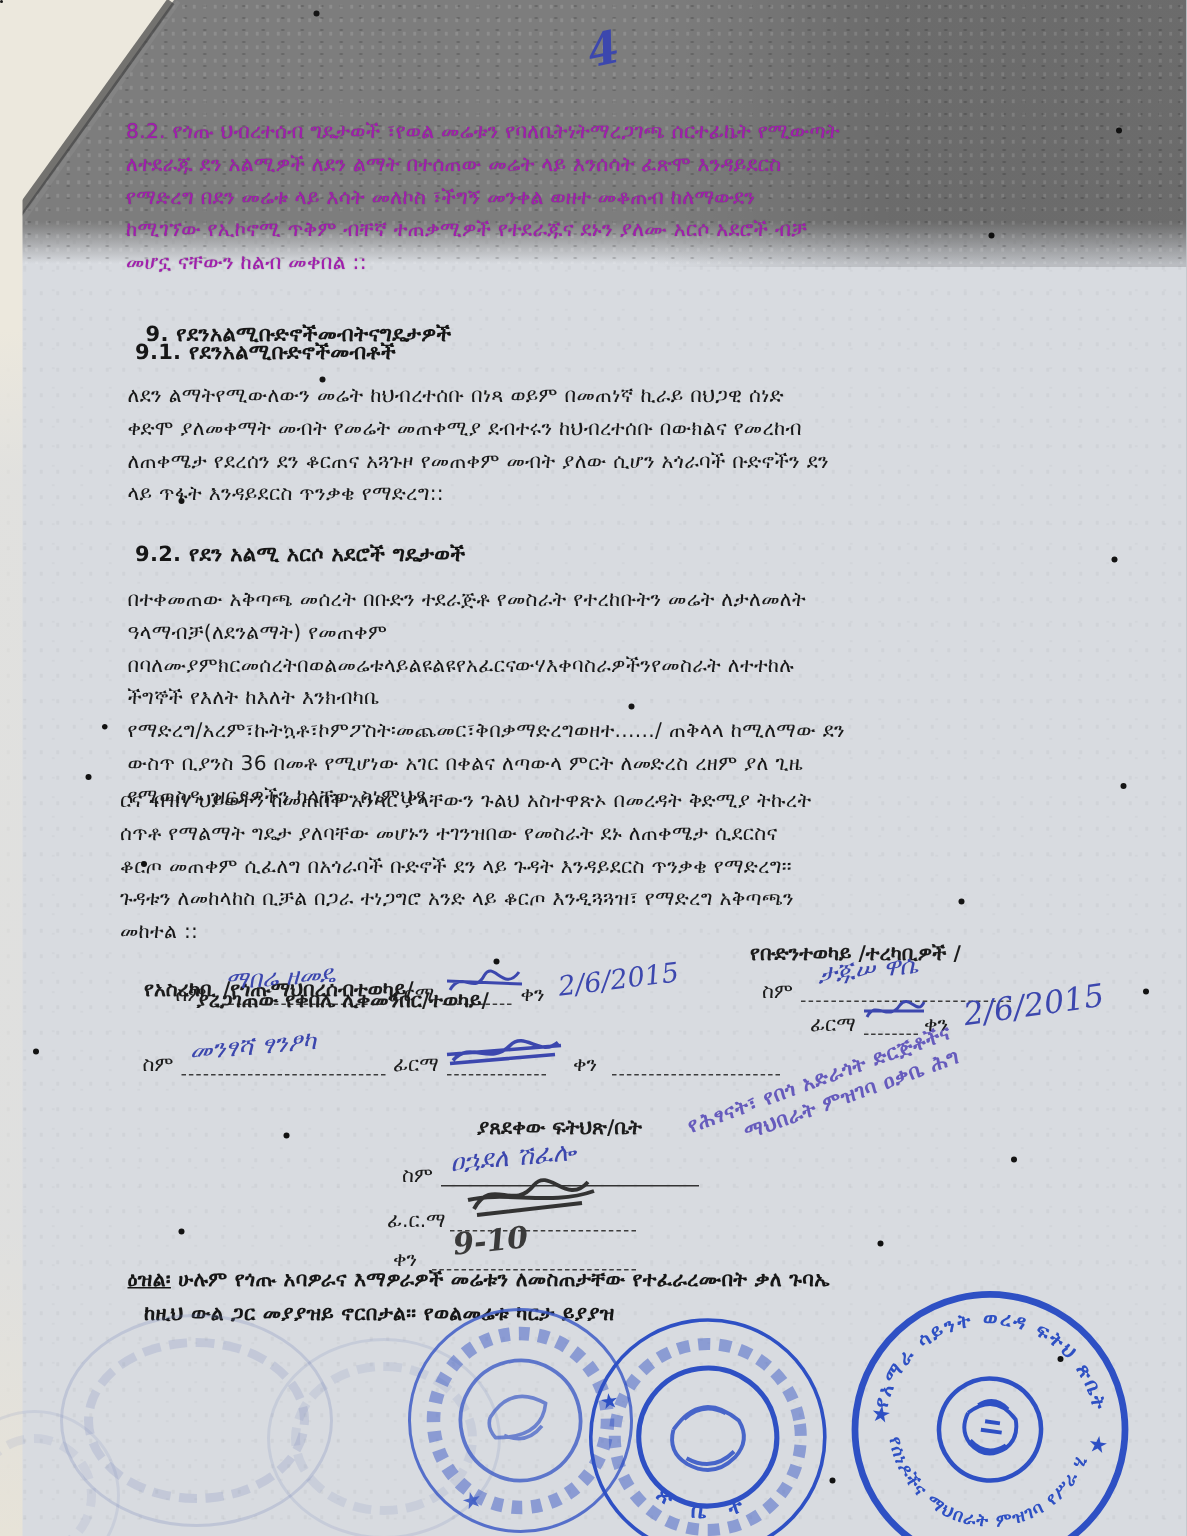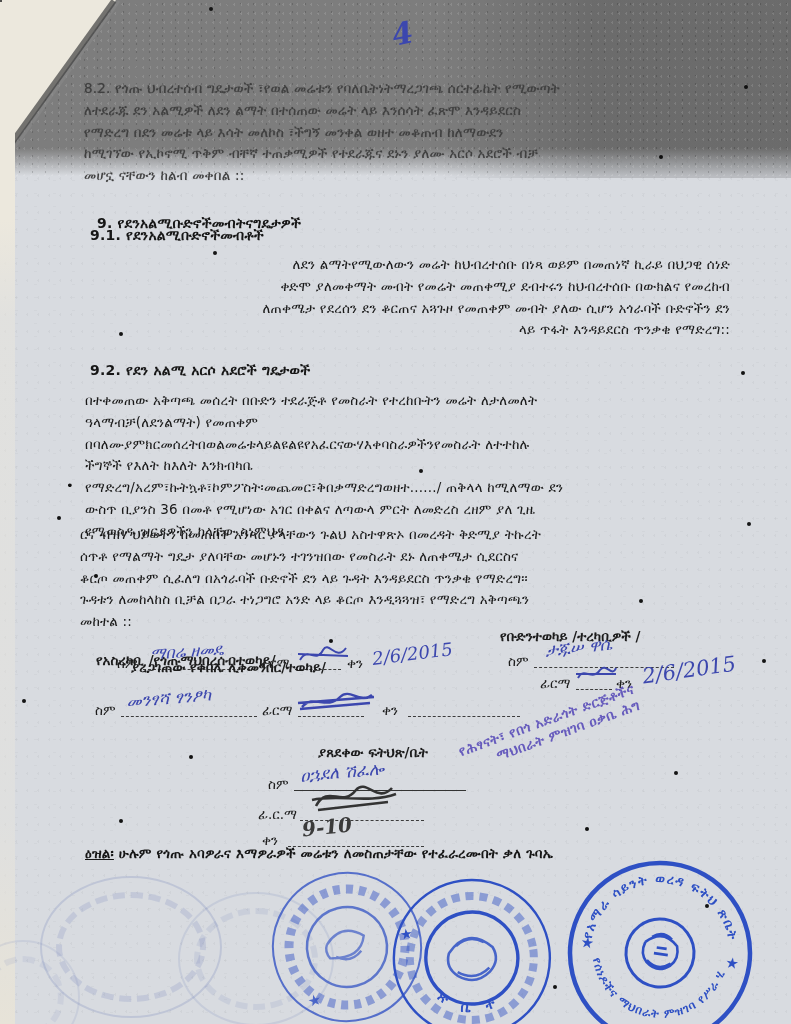--- a/index.html
+++ b/index.html
@@ -17,21 +17,21 @@
   .band-shade{position:absolute;left:0;top:0;width:100%;height:178px;
         background:linear-gradient(90deg,rgba(0,0,0,0) 55%,rgba(0,0,0,.14) 75%);}
   .band-noise{position:absolute;left:0;top:0;width:100%;height:176px;opacity:.55;
         background-image:radial-gradient(rgba(255,255,255,.22) 1px,transparent 1px),
                          radial-gradient(rgba(0,0,0,.30) 1px,transparent 1.3px);
         background-size:7px 9px,13px 8px;}
   .corner{position:absolute;left:0;top:0;}
   
   .para{position:absolute;font-size:13.5px;line-height:21.8px;color:#191919;letter-spacing:.2px;}
   .para .line{white-space:nowrap;}
-  .band-para{color:#404040;text-shadow:0 0 1px rgba(0,0,0,.35);}
+  .band-para{color:#a21caf;text-shadow:0 0 1px rgba(0,0,0,.35);}
   .hdg{position:absolute;font-weight:bold;font-size:14px;color:#161616;white-space:nowrap;letter-spacing:.2px;}
   .bullet{position:absolute;font-size:13px;color:#111;}
   
   .hw{position:absolute;color:#3c47ae;font-style:italic;white-space:nowrap;
       font-family:"DejaVu Serif","Liberation Serif",serif;}
   .pagenum{font-size:30px;transform:rotate(-12deg);font-weight:bold;}
   
   .lab{position:absolute;font-size:13.5px;color:#1c1c1c;white-space:nowrap;}
   .lab.b{font-weight:bold;}
   .dots{position:absolute;border-bottom:1.6px dashed #3c3c3c;height:14px;}
@@ -82,21 +82,21 @@
       <div class="line">8.2. የጎጡ ህብረተሰብ ግዴታወች ፣የወል መሬቱን የባለቤትነትማረጋገጫ ሰርተፊኬት የሚውጣት</div>
       <div class="line">ለተደራጁ ደን አልሚዎች ለደን ልማት በተሰጠው መሬት ላይ እንሰሳት ፈጽሞ እንዳይደርስ</div>
       <div class="line">የማድረግ  በደን መሬቱ ላይ እሳት መለኮስ ፣ችግኝ መንቀል ወዘተ መቆጠብ  ከለማውደን</div>
       <div class="line">ከሚገኘው የኢኮኖሚ ጥቅም ብቸኛ ተጠቃሚዎች የተደራጁና ደኑን ያለሙ አርሶ አደሮች ብቻ</div>
       <div class="line">መሆኗ ናቸውን ከልብ መቀበል ::</div>
     </div>
 
   <div class="hdg" style="left:97px;top:215px;">9. የደንአልሚቡድኖችመብትናግዴታዎች</div>
   <div class="hdg" style="left:90px;top:227px;">9.1. የደንአልሚቡድኖችመብቶች</div>
 
-  <div class="para" style="left:85px;top:254px;width:645px;text-align:right;">
+  <div class="para" style="left:85px;top:254px;width:645px;">
       <div class="line">ለደን  ልማትየሚውለውን  መሬት  ከህብረተሰቡ  በነጻ  ወይም  በመጠነኛ  ኪራይ  በህጋዊ  ሰነድ</div>
       <div class="line">ቀድሞ  ያለመቀማት  መብት  የመሬት  መጠቀሚያ  ደብተሩን  ከህብረተሰቡ  በውክልና  የመረከብ</div>
       <div class="line">ለጠቀሜታ የደረሰን ደን ቆርጠና አጓጉዞ የመጠቀም መብት ያለው ሲሆን አጎራባች ቡድኖችን ደን</div>
       <div class="line">ላይ ጥፋት እንዳይደርስ ጥንቃቄ የማድረግ::</div>
     </div>
 
   <div class="hdg" style="left:90px;top:362px;">9.2. የደን አልሚ አርሶ አደሮች ግዴታወች</div>
   <div class="para" style="left:85px;top:390px;width:650px;">
       <div class="line">በተቀመጠው  አቅጣጫ  መሰረት  በቡድን  ተደራጅቶ  የመስራት  የተረከቡትን  መሬት  ለታለመለት</div>
       <div class="line">ዓላማብቻ(ለደንልማት) የመጠቀም</div>
@@ -167,20 +167,21 @@
   <div class="hw" style="left:302px;top:815px;font-size:20px;transform:rotate(-6deg);font-weight:bold;color:#3a3a3a;">9-10</div>
 
   <div class="purple-stamp">
     <div class="l1">የሕፃናት፣ የበጎ አድራጎት ድርጅቶችና</div>
     <div class="l2">ማህበራት ምዝገባ ዐቃቤ ሕግ</div>
   </div>
 
   <div class="note" style="left:85px;top:845px;">
     <span class="u">ዕዝል፡</span><span> ሁሉም የጎጡ አባዎራና እማዎራዎች መሬቱን ለመስጠታቸው የተፈራረሙበት ቃለ ጉባኤ</span>
   </div>
+  <div class="note" style="left:96px;top:868px;">ከዚህ ውል ጋር መያያዝይ ኖርበታል፡፡  የወልመሬቱ ካርታ ይያያዝ</div>
 
   <div class="faint-stamp" style="left:40px;top:876px;width:178px;height:138px;opacity:.26;"></div>
   <div class="faint-stamp" style="left:178px;top:892px;width:152px;height:130px;opacity:.18;"></div>
   <div class="faint-stamp" style="left:-34px;top:940px;width:110px;height:110px;opacity:.15;"></div>
 
   <svg class="sig-svg" style="left:268px;top:870px;transform:rotate(-14deg);" width="158" height="154">
     <circle cx="79" cy="77" r="74" fill="none" stroke="#3e5cc6" stroke-width="2" opacity=".85"></circle>
     <circle cx="79" cy="77" r="58" fill="none" stroke="#3e5cc6" stroke-width="9" opacity=".5" stroke-dasharray="7 6"></circle>
     <circle cx="79" cy="77" r="40" fill="none" stroke="#3e5cc6" stroke-width="2.5" opacity=".8"></circle>
     <path d="M60,70 q19,-18 38,0 q-8,22 -38,14 q-4,-8 0,-14 M66,84 q13,10 26,0" fill="none" stroke="#3e5cc6" stroke-width="2.4" opacity=".7"></path>

